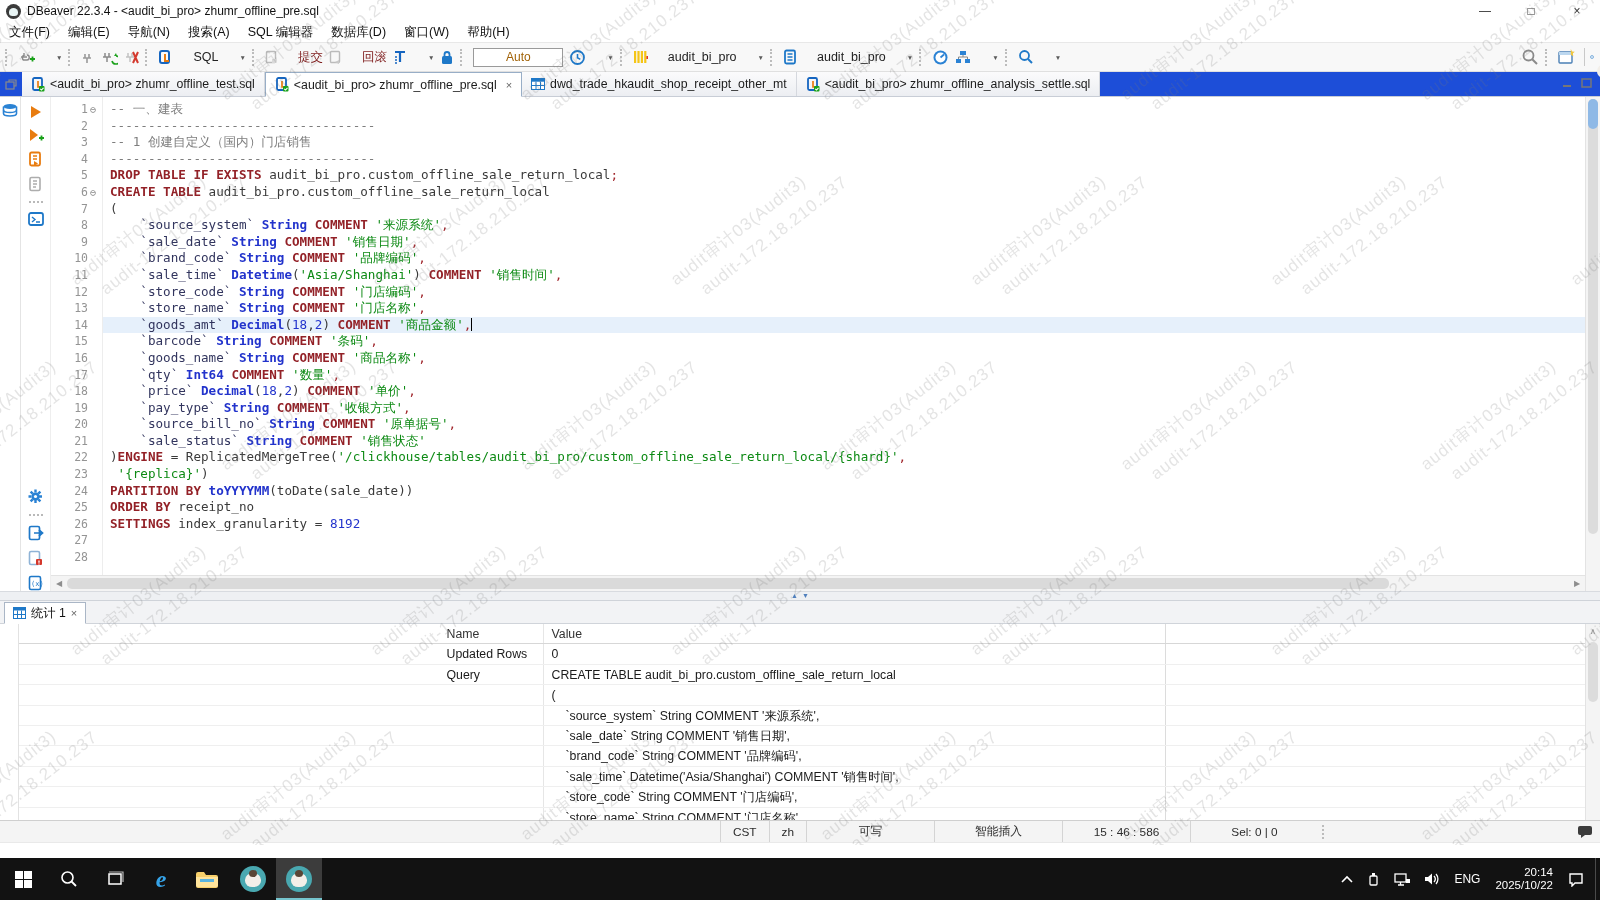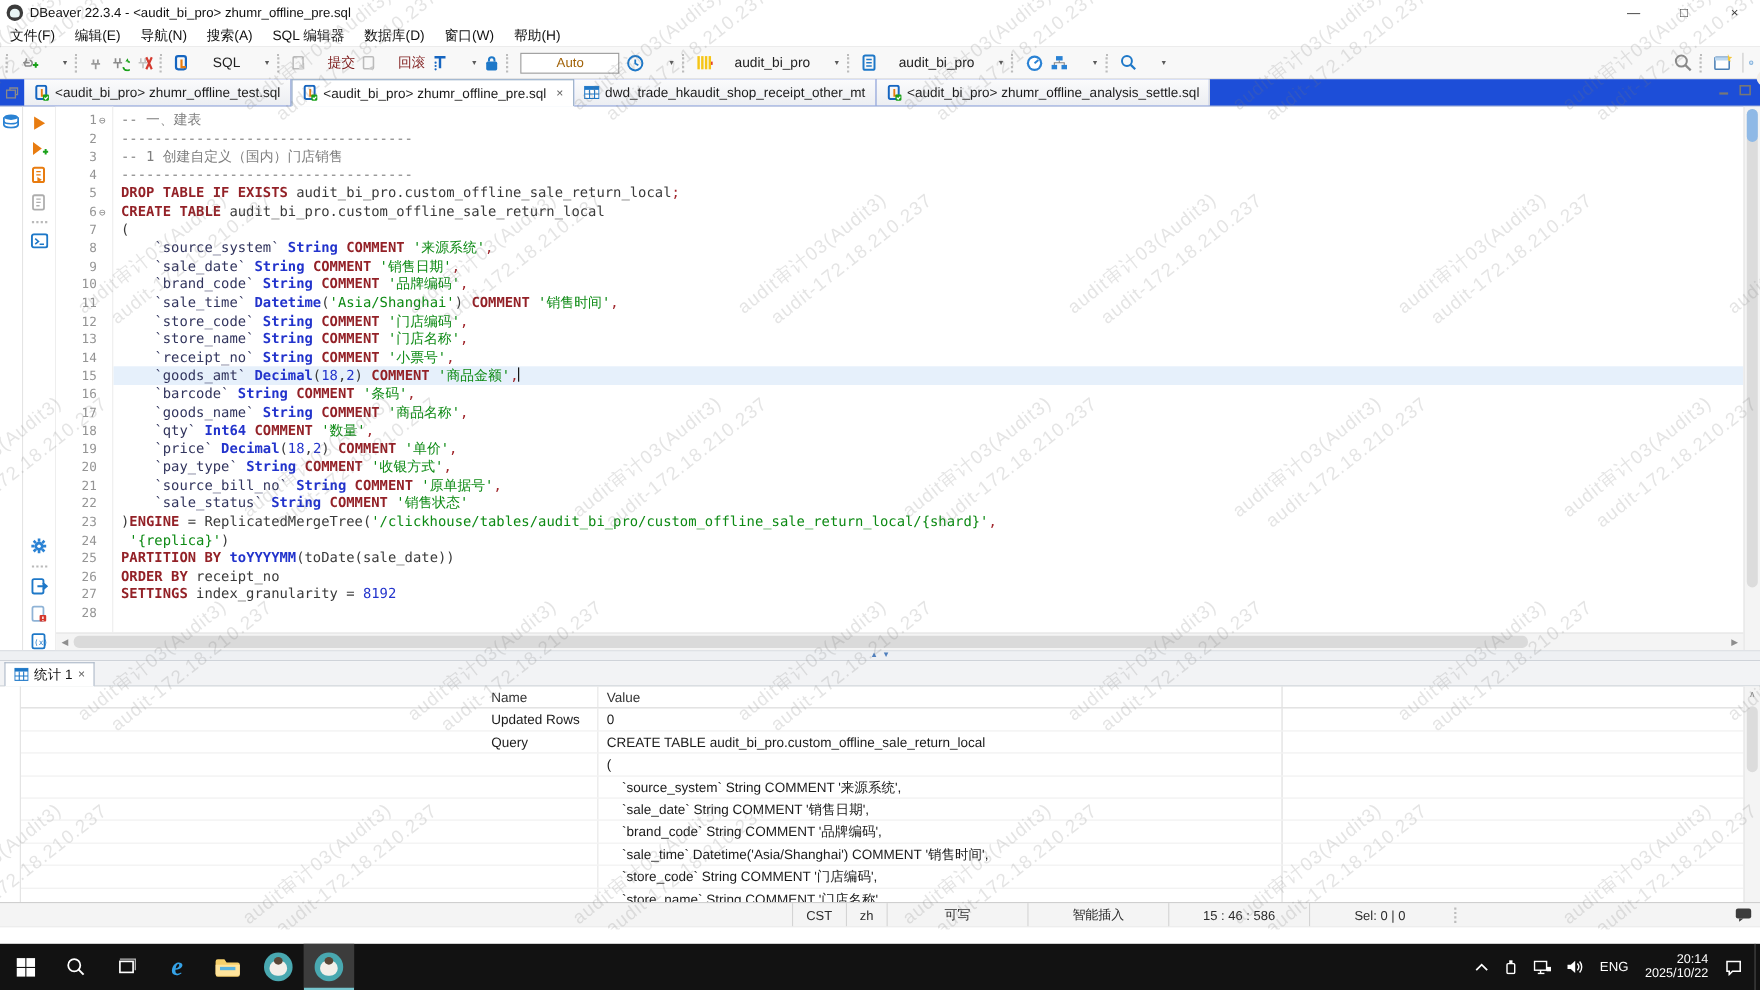--- a/index.html
+++ b/index.html
@@ -424,21 +424,20 @@
             <div class="cl"><span class="seg c">-----------------------------------</span></div>
             <div class="cl"><span class="seg k">DROP TABLE IF EXISTS</span><span class="seg d"> audit_bi_pro.custom_offline_sale_return_local</span><span class="seg p">;</span></div>
             <div class="cl"><span class="seg k">CREATE TABLE</span><span class="seg d"> audit_bi_pro.custom_offline_sale_return_local</span></div>
             <div class="cl"><span class="seg d">(</span></div>
             <div class="cl"><span class="seg d">    </span><span class="seg i">`source_system`</span><span class="seg d"> </span><span class="seg t">String</span><span class="seg d"> </span><span class="seg k">COMMENT</span><span class="seg d"> </span><span class="seg s">'来源系统'</span><span class="seg p">,</span></div>
             <div class="cl"><span class="seg d">    </span><span class="seg i">`sale_date`</span><span class="seg d"> </span><span class="seg t">String</span><span class="seg d"> </span><span class="seg k">COMMENT</span><span class="seg d"> </span><span class="seg s">'销售日期'</span><span class="seg p">,</span></div>
             <div class="cl"><span class="seg d">    </span><span class="seg i">`brand_code`</span><span class="seg d"> </span><span class="seg t">String</span><span class="seg d"> </span><span class="seg k">COMMENT</span><span class="seg d"> </span><span class="seg s">'品牌编码'</span><span class="seg p">,</span></div>
             <div class="cl"><span class="seg d">    </span><span class="seg i">`sale_time`</span><span class="seg d"> </span><span class="seg t">Datetime</span><span class="seg d">(</span><span class="seg s">'Asia/Shanghai'</span><span class="seg d">)</span><span class="seg d"> </span><span class="seg k">COMMENT</span><span class="seg d"> </span><span class="seg s">'销售时间'</span><span class="seg p">,</span></div>
             <div class="cl"><span class="seg d">    </span><span class="seg i">`store_code`</span><span class="seg d"> </span><span class="seg t">String</span><span class="seg d"> </span><span class="seg k">COMMENT</span><span class="seg d"> </span><span class="seg s">'门店编码'</span><span class="seg p">,</span></div>
             <div class="cl"><span class="seg d">    </span><span class="seg i">`store_name`</span><span class="seg d"> </span><span class="seg t">String</span><span class="seg d"> </span><span class="seg k">COMMENT</span><span class="seg d"> </span><span class="seg s">'门店名称'</span><span class="seg p">,</span></div>
-            <div class="cl"><span class="seg d">    </span><span class="seg i">`receipt_no`</span><span class="seg d"> </span><span class="seg t">String</span><span class="seg d"> </span><span class="seg k">COMMENT</span><span class="seg d"> </span><span class="seg s">'小票号'</span><span class="seg p">,</span></div>
             <div class="cl current"><span class="seg d">    </span><span class="seg i">`goods_amt`</span><span class="seg d"> </span><span class="seg t">Decimal</span><span class="seg d">(</span><span class="seg n">18</span><span class="seg d">,</span><span class="seg n">2</span><span class="seg d">)</span><span class="seg d"> </span><span class="seg k">COMMENT</span><span class="seg d"> </span><span class="seg s">'商品金额'</span><span class="seg p">,</span><span class="caret"></span></div>
             <div class="cl"><span class="seg d">    </span><span class="seg i">`barcode`</span><span class="seg d"> </span><span class="seg t">String</span><span class="seg d"> </span><span class="seg k">COMMENT</span><span class="seg d"> </span><span class="seg s">'条码'</span><span class="seg p">,</span></div>
             <div class="cl"><span class="seg d">    </span><span class="seg i">`goods_name`</span><span class="seg d"> </span><span class="seg t">String</span><span class="seg d"> </span><span class="seg k">COMMENT</span><span class="seg d"> </span><span class="seg s">'商品名称'</span><span class="seg p">,</span></div>
             <div class="cl"><span class="seg d">    </span><span class="seg i">`qty`</span><span class="seg d"> </span><span class="seg t">Int64</span><span class="seg d"> </span><span class="seg k">COMMENT</span><span class="seg d"> </span><span class="seg s">'数量'</span><span class="seg p">,</span></div>
             <div class="cl"><span class="seg d">    </span><span class="seg i">`price`</span><span class="seg d"> </span><span class="seg t">Decimal</span><span class="seg d">(</span><span class="seg n">18</span><span class="seg d">,</span><span class="seg n">2</span><span class="seg d">)</span><span class="seg d"> </span><span class="seg k">COMMENT</span><span class="seg d"> </span><span class="seg s">'单价'</span><span class="seg p">,</span></div>
             <div class="cl"><span class="seg d">    </span><span class="seg i">`pay_type`</span><span class="seg d"> </span><span class="seg t">String</span><span class="seg d"> </span><span class="seg k">COMMENT</span><span class="seg d"> </span><span class="seg s">'收银方式'</span><span class="seg p">,</span></div>
             <div class="cl"><span class="seg d">    </span><span class="seg i">`source_bill_no`</span><span class="seg d"> </span><span class="seg t">String</span><span class="seg d"> </span><span class="seg k">COMMENT</span><span class="seg d"> </span><span class="seg s">'原单据号'</span><span class="seg p">,</span></div>
             <div class="cl"><span class="seg d">    </span><span class="seg i">`sale_status`</span><span class="seg d"> </span><span class="seg t">String</span><span class="seg d"> </span><span class="seg k">COMMENT</span><span class="seg d"> </span><span class="seg s">'销售状态'</span></div>
             <div class="cl"><span class="seg d">)</span><span class="seg k">ENGINE</span><span class="seg d"> = ReplicatedMergeTree(</span><span class="seg s">'/clickhouse/tables/audit_bi_pro/custom_offline_sale_return_local/{shard}'</span><span class="seg p">,</span></div>
             <div class="cl"><span class="seg d"> </span><span class="seg s">'{replica}'</span><span class="seg d">)</span></div>

